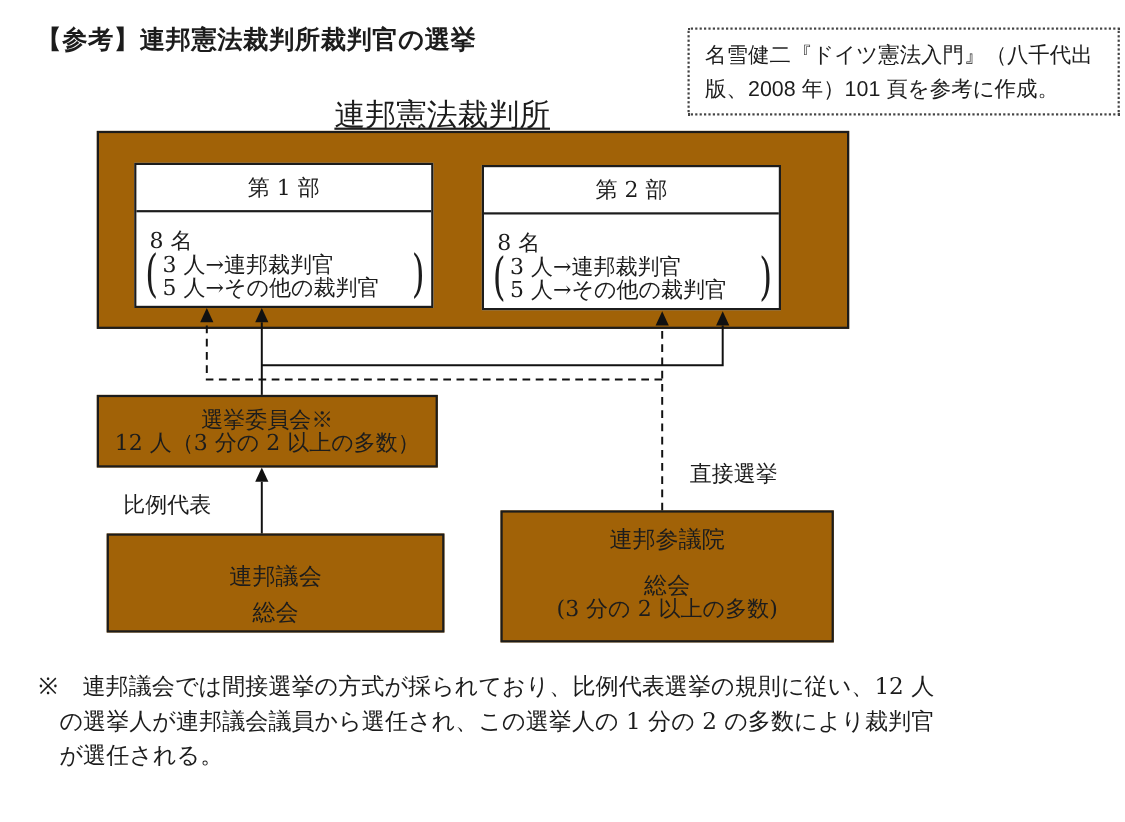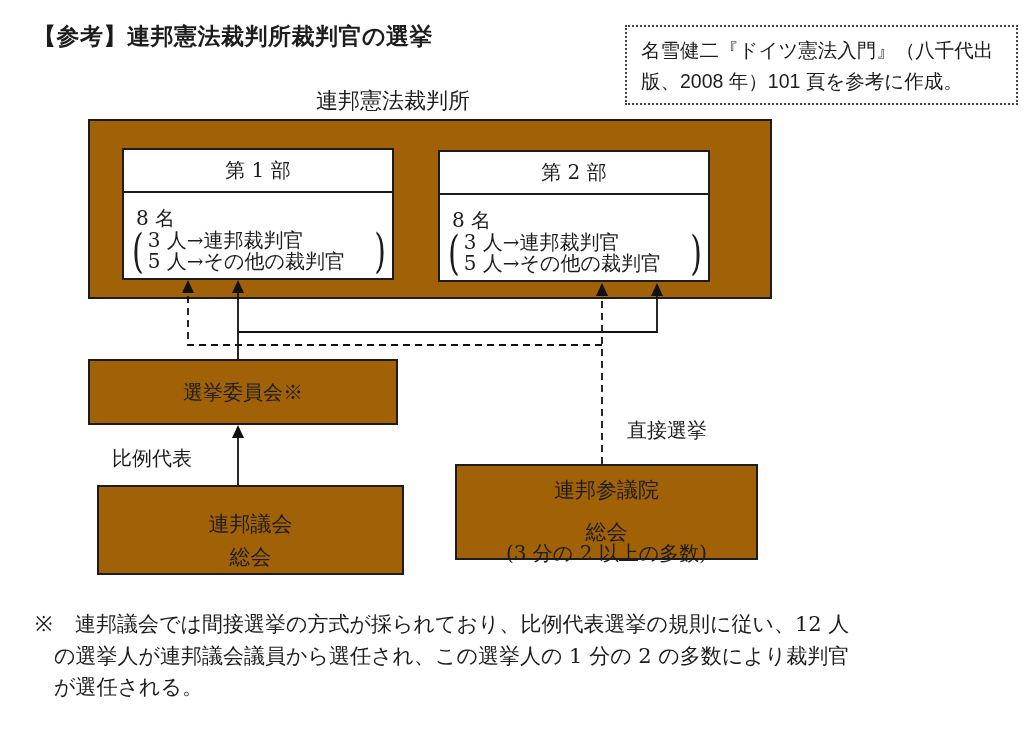--- a/index.html
+++ b/index.html
@@ -13,21 +13,21 @@
   .page-title {
     left:33px; top:21px; font-family:"Liberation Sans", sans-serif;
     font-weight:bold; font-size:23px; letter-spacing:0.5px; white-space:nowrap;
   }
   .source-note {
     left:625px; top:25px; width:393px; height:80px;
     border:2px dotted #444444; background:#ffffff; box-sizing:border-box;
     font-family:"Liberation Sans", sans-serif; font-weight:normal; font-size:19.5px;
     line-height:31px; padding:8px 10px 0 14px; white-space:nowrap;
   }
-  .court-label { left:316px; top:86px; font-size:22px; white-space:nowrap; }
+  .court-label { left:304px; top:86px; font-size:28px; white-space:nowrap;text-decoration:underline; }
 
   .outer-box { left:88px; top:119px; width:684px; height:180px; }
 
   .senate { position:absolute; width:272px; height:132px; border:2px solid #1c1c1c; background:#ffffff; box-sizing:border-box; }
   .senate-1 { left:32px; top:27px; }
   .senate-2 { left:348px; top:29px; }
   .senate-header {
     height:41px; border-bottom:2px solid #1c1c1c;
     display:flex; align-items:center; justify-content:center; font-size:20px;
   }
@@ -45,21 +45,21 @@
     display:flex; flex-direction:column; align-items:center; justify-content:center;
     font-size:20px; line-height:21px; text-align:center; white-space:nowrap;
   }
   .bundestag-box {
     left:97px; top:485px; width:307px; height:90px;
     text-align:center; font-size:21px; line-height:22px;
   }
   .bundestag-box .l1 { margin-top:26px; }
   .bundestag-box .l2 { margin-top:11px; }
   .bundesrat-box {
-    left:455px; top:464px; width:303px; height:96px;
+    left:455px; top:464px; width:303px; height:120px;
     text-align:center; font-size:21px; line-height:22px;
   }
   .bundesrat-box .l1 { margin-top:13px; }
   .bundesrat-box .l2 { margin-top:20px; }
   .bundesrat-box .l3 { margin-top:0; font-size:20px; line-height:21px; white-space:nowrap; }
 
   .edge-label { position:absolute; font-size:20px; white-space:nowrap; }
   .edge-label-proportional { left:112px; top:445px; }
   .edge-label-direct { left:627px; top:417px; }
 
@@ -113,20 +113,21 @@
           </span>
           <span class="paren">)</span>
         </div>
       </div>
     </div>
 
   </div>
 
   <div class="box committee-box">
     <div>選挙委員会※</div>
+    <div>12 人（3 分の 2 以上の多数）</div>
   </div>
 
   <div class="box bundestag-box">
     <div class="l1">連邦議会</div>
     <div class="l2">総会</div>
   </div>
 
   <div class="box bundesrat-box">
     <div class="l1">連邦参議院</div>
     <div class="l2">総会</div>

